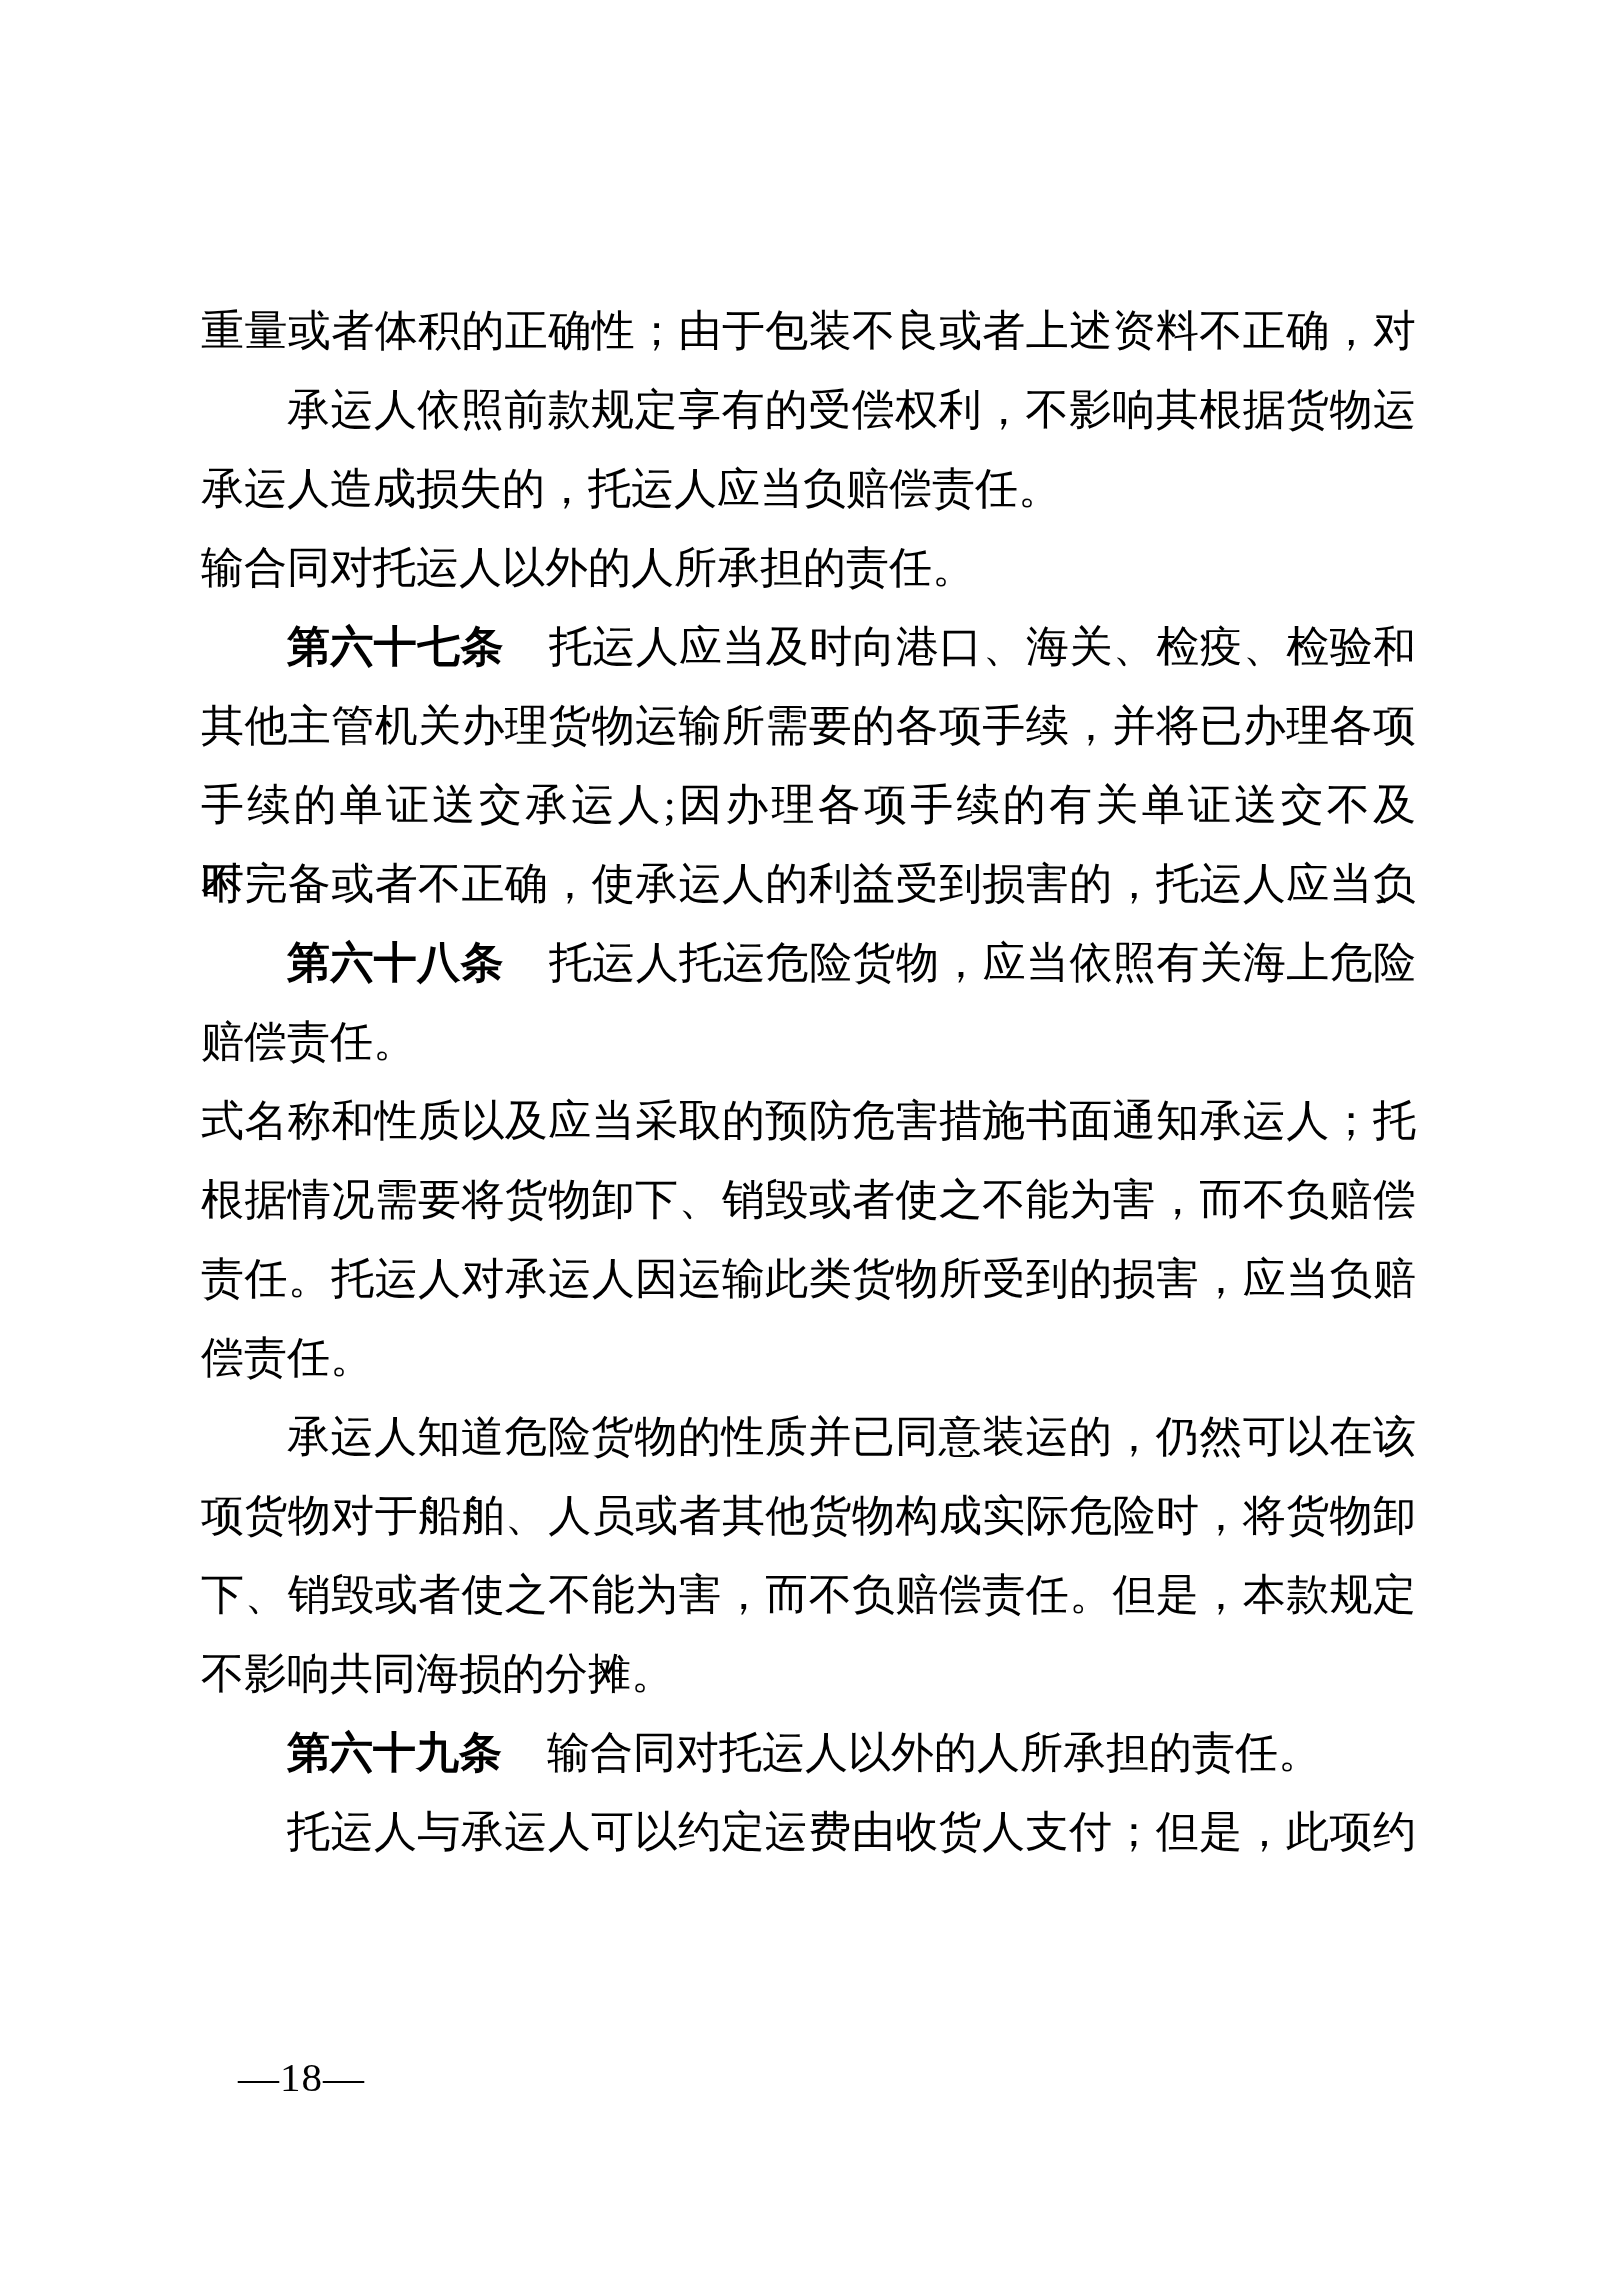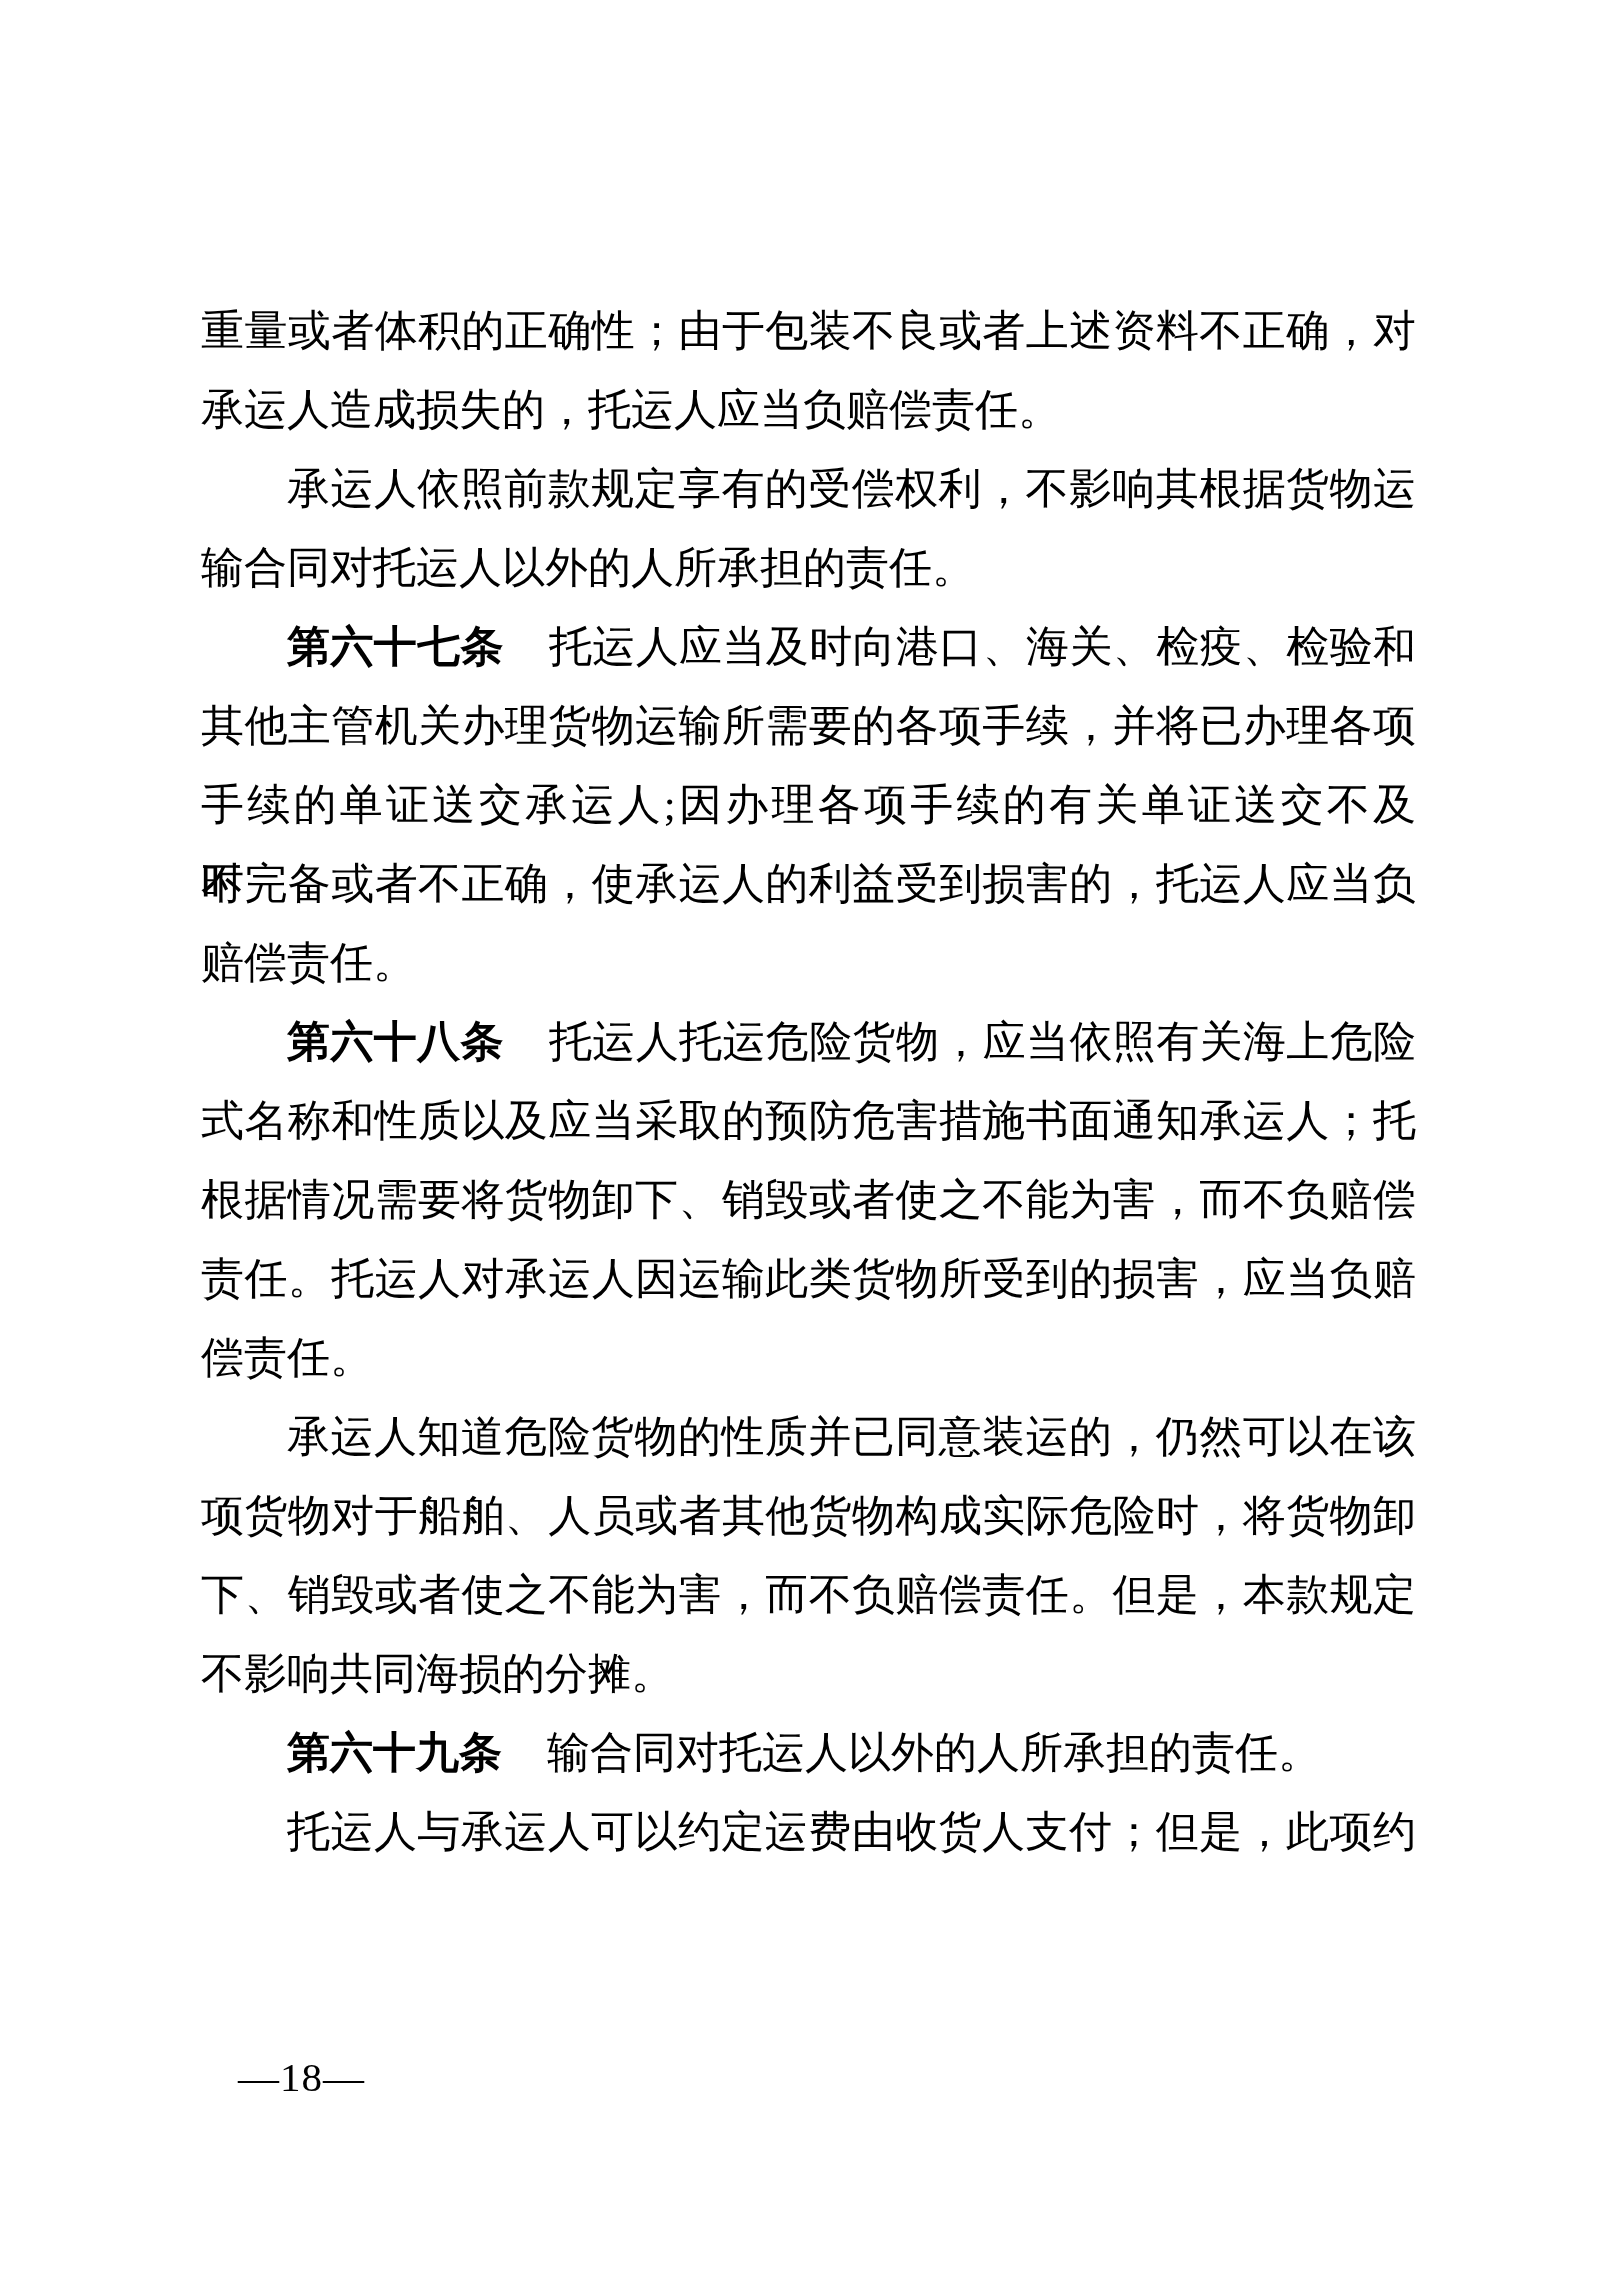--- a/index.html
+++ b/index.html
@@ -63,32 +63,32 @@
   }
 </style>
 </head>
 <body>
 
 <div class="page">
 
   <div class="text-block">
 
     <div class="line j">重量或者体积的正确性；由于包装不良或者上述资料不正确，对</div>
+    <div class="line j ind">承运人依照前款规定享有的受偿权利，不影响其根据货物运</div>
     <div class="line">承运人造成损失的，托运人应当负赔偿责任。</div>
-    <div class="line j ind">承运人依照前款规定享有的受偿权利，不影响其根据货物运</div>
     <div class="line">输合同对托运人以外的人所承担的责任。</div>
 
     <div class="line j ind"><span class="art">第六十七条</span><span>托运人应当及时向港口、海关、检疫、检验和</span></div>
 
     <div class="line j">其他主管机关办理货物运输所需要的各项手续，并将已办理各项</div>
     <div class="line j">手续的单证送交承运人;因办理各项手续的有关单证送交不及时、</div>
     <div class="line j">不完备或者不正确，使承运人的利益受到损害的，托运人应当负</div>
+    <div class="line j ind"><span class="art">第六十八条</span><span>托运人托运危险货物，应当依照有关海上危险</span></div>
+
     <div class="line">赔偿责任。</div>
-
-    <div class="line j ind"><span class="art">第六十八条</span><span>托运人托运危险货物，应当依照有关海上危险</span></div>
 
     <div class="line j">式名称和性质以及应当采取的预防危害措施书面通知承运人；托</div>
     <div class="line j">根据情况需要将货物卸下、销毁或者使之不能为害，而不负赔偿</div>
     <div class="line j">责任。托运人对承运人因运输此类货物所受到的损害，应当负赔</div>
     <div class="line">偿责任。</div>
 
     <div class="line j ind">承运人知道危险货物的性质并已同意装运的，仍然可以在该</div>
     <div class="line j">项货物对于船舶、人员或者其他货物构成实际危险时，将货物卸</div>
     <div class="line j">下、销毁或者使之不能为害，而不负赔偿责任。但是，本款规定</div>
     <div class="line">不影响共同海损的分摊。</div>

